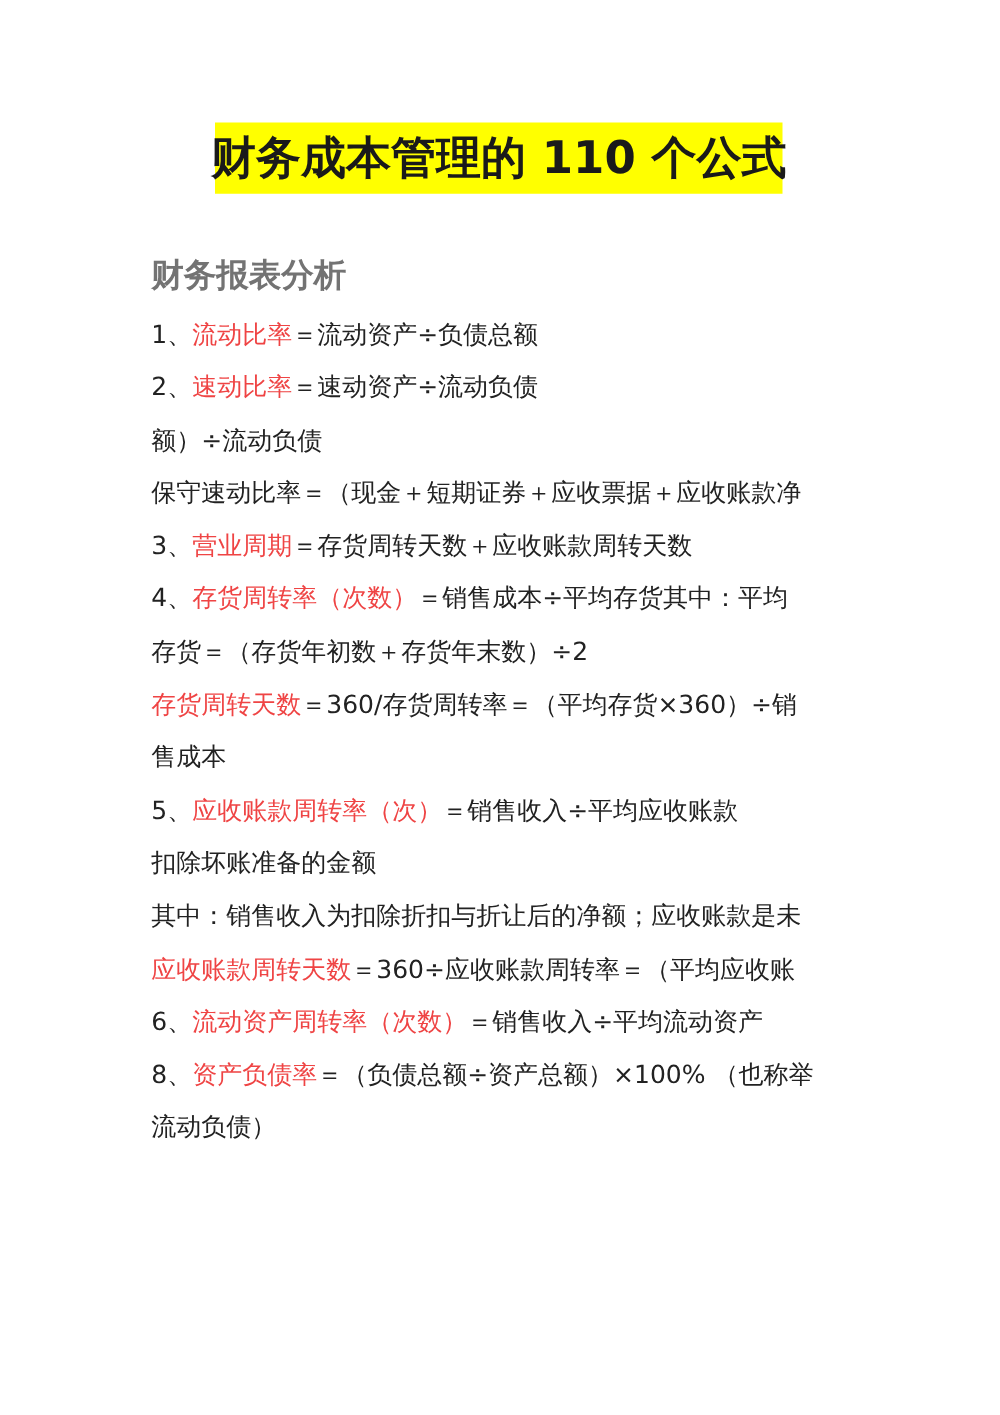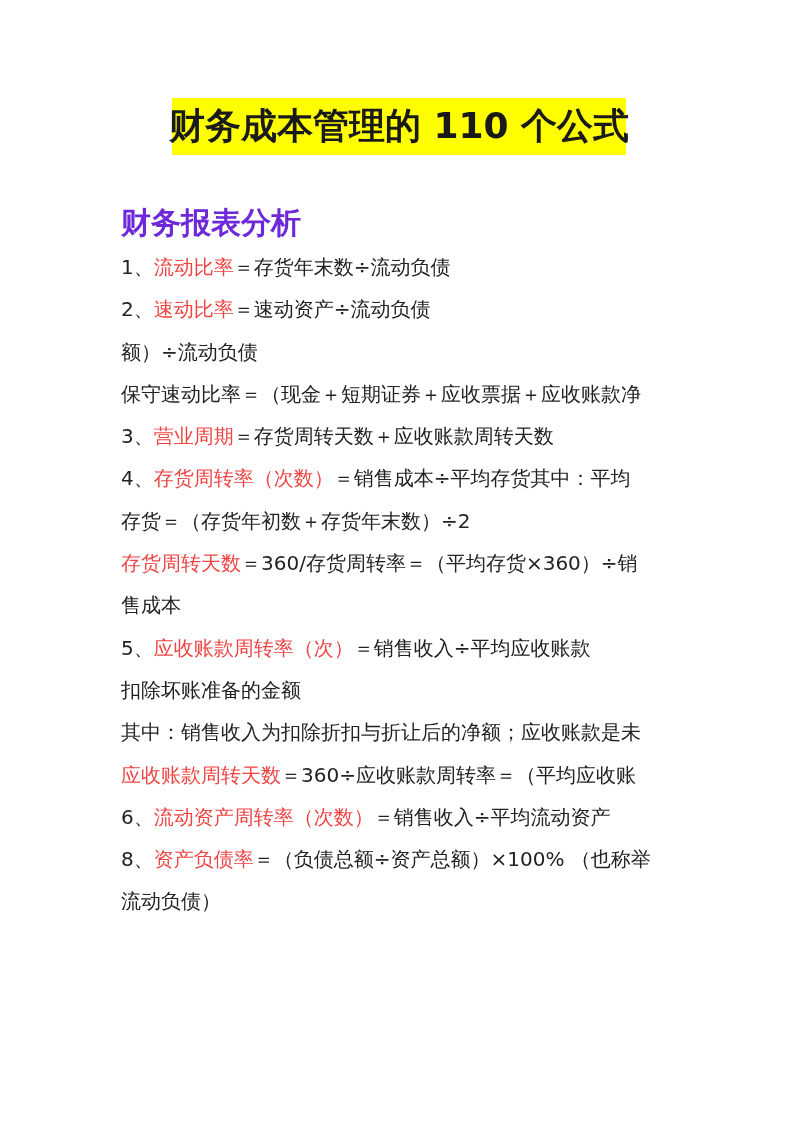--- a/index.html
+++ b/index.html
@@ -1,36 +1,36 @@
 <!DOCTYPE html>
 <html><head>
 <meta charset="utf-8">
 <style>
   html, body { margin: 0; padding: 0; background: #ffffff; }
   body { width: 800px; height: 1132px; position: relative; overflow: hidden;
          font-family: "DejaVu Sans", "Liberation Sans", sans-serif; color: #222222; }
   .title-wrap { position: absolute; left: 172px; top: 98px; width: 454px; height: 57px;
                 background: #ffff00; display: flex; align-items: center; justify-content: center; }
   .title { font-size: 36px; font-weight: bold; color: #1a1a1a; letter-spacing: 0px; white-space: nowrap; }
-  .section-heading { position: absolute; left: 121px; top: 203px; font-size: 30px; font-weight: bold; color: #6d28d9; }
+  .section-heading { position: absolute; left: 121px; top: 203px; font-size: 26px; font-weight: bold; color: #737373; }
   .content { position: absolute; left: 121px; top: 246px; width: 560px; }
   .line { font-size: 20px; line-height: 42.3px; height: 42.3px; white-space: nowrap; color: #222222; }
   .hl { color: #ef4444; }
 </style>
 </head>
 <body>
 
 <div class="title-wrap">
   <span class="title">财务成本管理的 110 个公式</span>
 </div>
 
 <div class="section-heading">财务报表分析</div>
 
 <div class="content">
-  <div class="line"><span>1、</span><span class="hl">流动比率</span><span>＝存货年末数÷流动负债</span></div>
+  <div class="line"><span>1、</span><span class="hl">流动比率</span><span>＝流动资产÷负债总额</span></div>
   <div class="line"><span>2、</span><span class="hl">速动比率</span><span>＝速动资产÷流动负债</span></div>
   <div class="line"><span></span><span class="hl"></span><span>额）÷流动负债</span></div>
   <div class="line"><span></span><span class="hl"></span><span>保守速动比率＝（现金＋短期证券＋应收票据＋应收账款净</span></div>
   <div class="line"><span>3、</span><span class="hl">营业周期</span><span>＝存货周转天数＋应收账款周转天数</span></div>
   <div class="line"><span>4、</span><span class="hl">存货周转率（次数）</span><span>＝销售成本÷平均存货其中：平均</span></div>
   <div class="line"><span></span><span class="hl"></span><span>存货＝（存货年初数＋存货年末数）÷2</span></div>
   <div class="line"><span></span><span class="hl">存货周转天数</span><span>＝360/存货周转率＝（平均存货×360）÷销</span></div>
   <div class="line"><span></span><span class="hl"></span><span>售成本</span></div>
   <div class="line"><span>5、</span><span class="hl">应收账款周转率（次）</span><span>＝销售收入÷平均应收账款</span></div>
   <div class="line"><span></span><span class="hl"></span><span>扣除坏账准备的金额</span></div>

